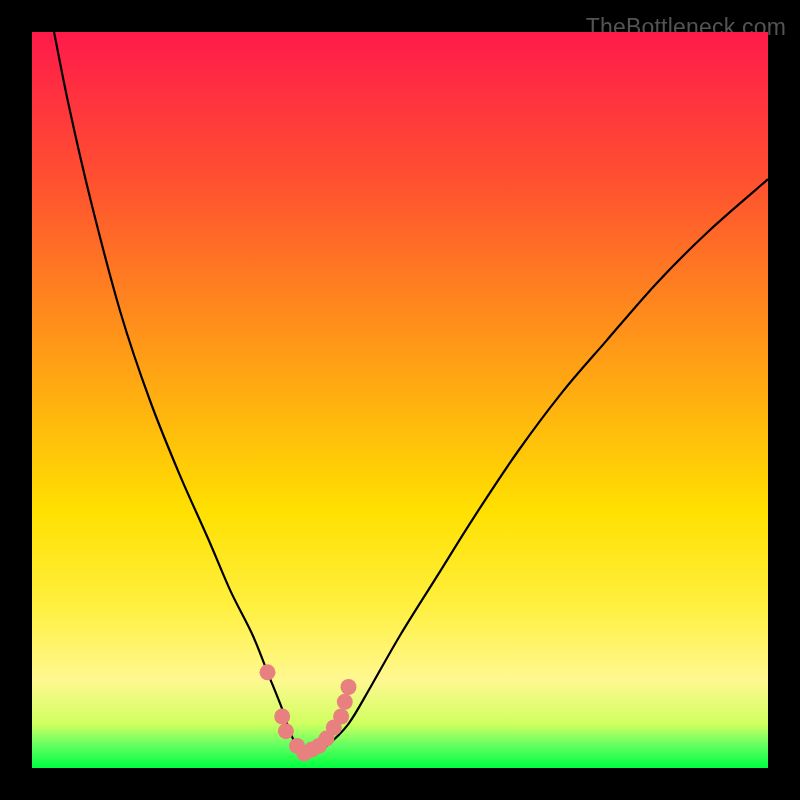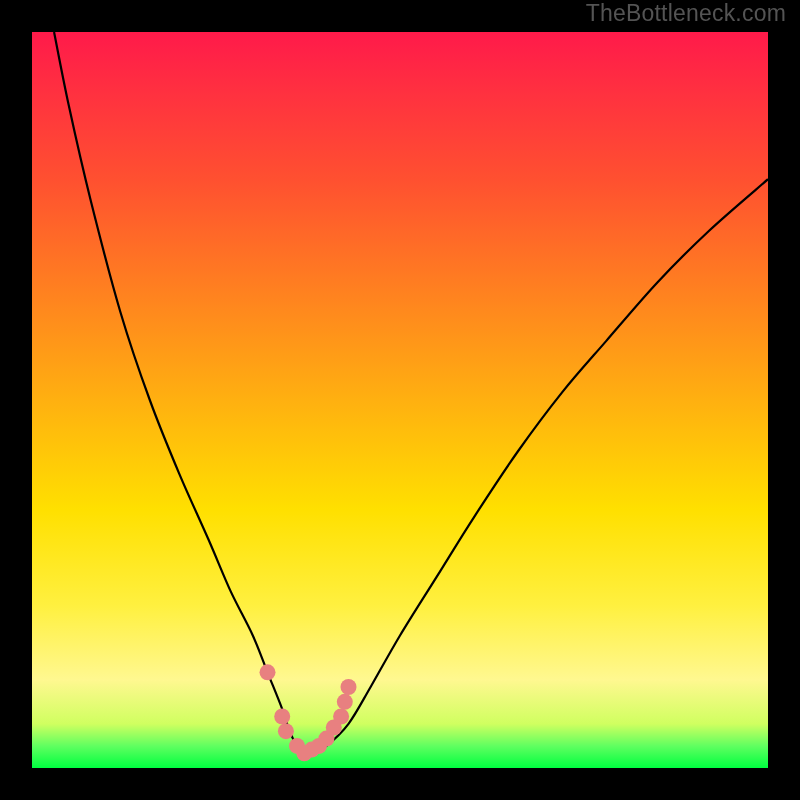--- a/index.html
+++ b/index.html
@@ -24,21 +24,21 @@
       #ffb010 50%,
       #ffe000 65%,
       #fff040 78%,
       #fff890 88%,
       #d0ff60 94%,
       #60ff60 97%,
       #00ff40 100%);
   }
   .watermark {
     position: absolute;
-    top: 0;
+    top: 14px;
     right: 14px;
     font-family: Arial, Helvetica, sans-serif;
     font-size: 23px;
     font-weight: 500;
     color: #545454;
     letter-spacing: 0.2px;
   }
   svg.curve {
     position: absolute;
     left: 0; top: 0;

